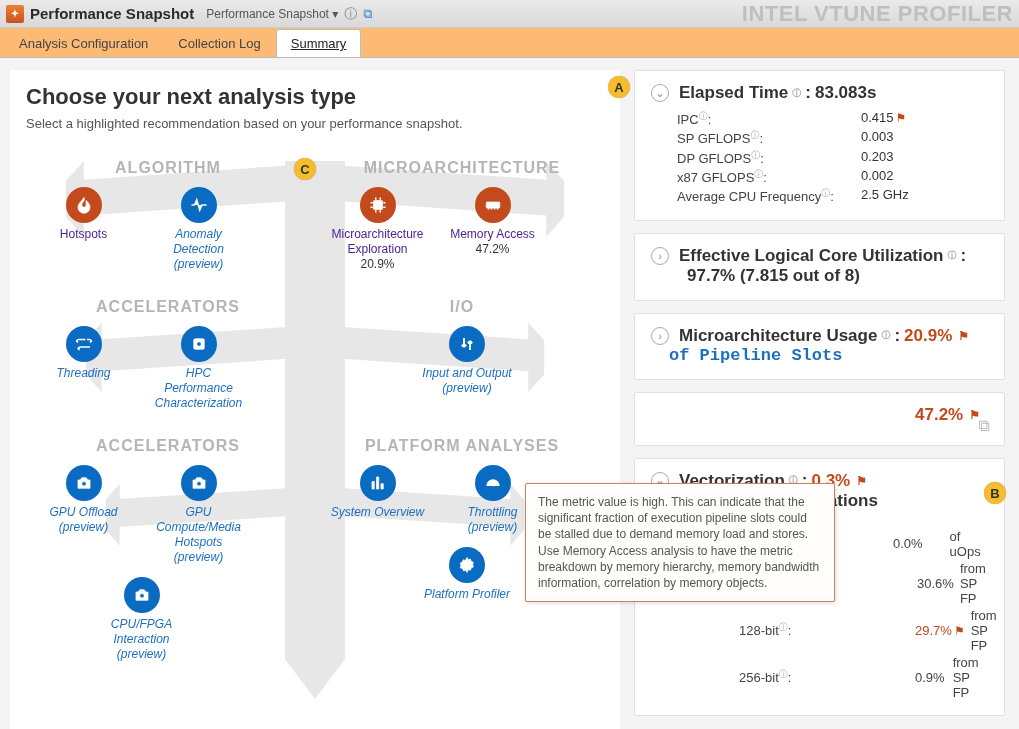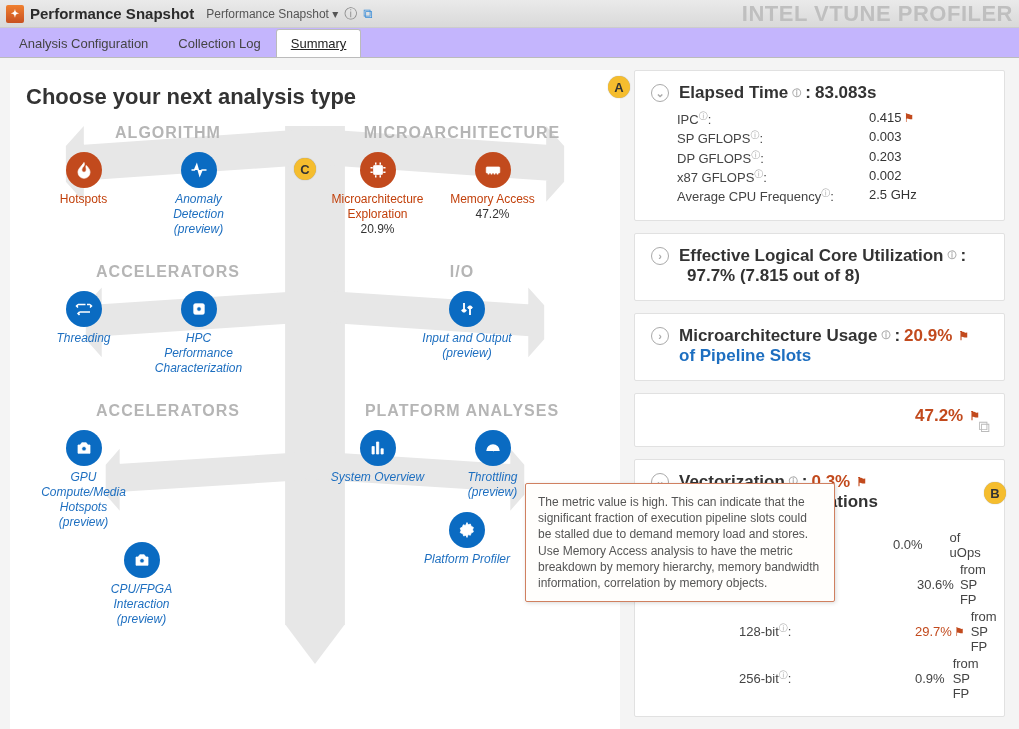--- a/index.html
+++ b/index.html
@@ -3,55 +3,55 @@
 <meta charset="utf-8">
 <style>
   * { box-sizing: border-box; margin: 0; padding: 0; }
   body { font-family: "Segoe UI", Arial, sans-serif; font-size: 13px; color: #333; background: #f5f5f5; width: 1019px; height: 729px; overflow: hidden; position: relative; }
   .topbar { height: 28px; background: linear-gradient(#eaeaea,#d9d9d9); display: flex; align-items: center; padding: 0 6px; gap: 6px; border-bottom: 1px solid #ccc; }
   .topbar .logo { width: 18px; height: 18px; background: linear-gradient(#f08030,#c85020); border-radius: 2px; display: flex; align-items: center; justify-content: center; color: #fff; font-size: 10px; font-weight: bold; }
   .topbar .title { font-weight: bold; font-size: 15px; color: #2b2b2b; }
   .topbar .subtitle { font-size: 12px; color: #555; margin-left: 6px; }
   .topbar .mini-icon { color: #888; font-size: 13px; cursor: pointer; }
   .topbar .brand { margin-left: auto; font-family: "Arial Narrow", Arial, sans-serif; font-weight: bold; font-size: 22px; letter-spacing: 0.5px; color: #bfbfbf; }
-  .tabs { height: 30px; background: #c4b5fd; display: flex; align-items: flex-end; padding-left: 4px; border-bottom: 1px solid #bbb; }
+  .tabs { height: 30px; background: #fdba74; display: flex; align-items: flex-end; padding-left: 4px; border-bottom: 1px solid #bbb; }
   .tab { padding: 6px 14px 6px 14px; font-size: 13px; color: #444; cursor: pointer; border: 1px solid transparent; border-bottom: none; }
   .tab.active { background: #fff; border-color: #bbb; border-top-left-radius: 3px; border-top-right-radius: 3px; color: #222; text-decoration: underline; }
   .content { display: flex; height: calc(100% - 58px); background: #f4f4f4; position: relative; }
   .left-panel { width: 610px; background: #fff; margin: 12px 0 0 10px; padding: 14px 16px; position: relative; overflow: hidden; }
   .left-panel h1 { font-size: 22px; font-weight: bold; color: #333; margin-bottom: 6px; }
   .left-panel .sub { font-size: 13px; color: #555; margin-bottom: 20px; }
   .groups { position: relative; }
   .bg-arrows { position: absolute; inset: 0; z-index: 0; pointer-events: none; }
   .group-title { font-size: 16px; font-weight: 600; color: #b5b5b5; letter-spacing: 1px; text-align: center; margin: 8px 0 10px; }
   .row2 { display: flex; gap: 10px; }
   .col { flex: 1; position: relative; z-index: 1; }
   .items-row { display: flex; gap: 20px; justify-content: flex-start; flex-wrap: wrap; margin-bottom: 18px; padding-left: 10px; }
   .item { width: 95px; text-align: center; font-size: 12px; line-height: 1.25; cursor: pointer; }
   .item .circ { width: 36px; height: 36px; border-radius: 50%; margin: 0 auto 4px; display: flex; align-items: center; justify-content: center; color: #fff; }
   .item .circ svg { width: 18px; height: 18px; fill: #fff; stroke: #fff; }
   .blue .circ { background: #0a6bc2; }
   .red .circ { background: #c24a1d; }
   .item.blue a { color: #1e6fc0; font-style: italic; }
-  .item.red a { color: #c2410c; }
+  .item.red a { color: #4c1d95; }
   .item a { text-decoration: none; display: block; }
   .item .val { color: #333; font-size: 12px; }
   .right-panel { flex: 1; padding: 12px 14px 0 14px; overflow-y: auto; }
   .card { background: #fff; border: 1px solid #e1e1e1; border-radius: 2px; margin-bottom: 12px; padding: 12px 16px 14px 16px; }
   .card h2 { font-size: 17px; font-weight: bold; color: #333; display: flex; align-items: center; flex-wrap: wrap; gap: 4px; }
   .chev { width: 18px; height: 18px; border: 1.5px solid #aaa; border-radius: 50%; display: inline-flex; align-items: center; justify-content: center; color: #aaa; font-size: 11px; margin-right: 6px; flex-shrink: 0; }
   .chev.small { width:14px;height:14px;font-size:9px;border-width:1px;margin-right:4px;}
   .sup { color: #aaa; font-size: 9px; vertical-align: super; }
   .highlight-red { color: #c24a1d; }
   .flag { color: #c24a1d; font-size: 12px; margin-left: 2px; }
   .metrics { margin: 6px 0 0 26px; font-size: 13px; }
-  .metric-row { display: flex; gap: 12px; padding: 1px 0; }
+  .metric-row { display: flex; gap: 4px; padding: 1px 0; }
   .metric-row .k { width: 180px; color: #444; }
   .metric-row .v { width: 70px; color: #333; }
-  .sub-link { color: #1e6fc0; font-size: 17px; font-weight: bold; margin-left: 28px; }
+  .sub-link { color: #1e6fc0; font-size: 17px; font-weight: bold; margin-left: 18px; font-family: Liberation Mono, monospace; }
   .vec-list { margin-left: 26px; font-size: 13px; color: #444; }
   .vec-row { display: flex; align-items: center; gap: 6px; padding: 1px 0; }
   .vec-row .k { flex: 0 0 170px; }
   .vec-row .v { width: 60px; text-align: left; }
   .vec-row .u { color: #444; }
   .link-blue { color: #1e6fc0; }
   .indent1 { padding-left: 16px; }
   .indent2 { padding-left: 40px; }
   .indent3 { padding-left: 62px; }
   .tooltip { position: absolute; left: 525px; top: 425px; width: 310px; background: #fffefc; border: 1px solid #d08060; border-radius: 2px; padding: 10px 12px; font-size: 12px; color: #555; line-height: 1.35; z-index: 20; box-shadow: 1px 1px 4px rgba(0,0,0,.15); }
@@ -73,20 +73,21 @@
 <div class="tabs">
   <div class="tab">Analysis Configuration</div>
   <div class="tab">Collection Log</div>
   <div class="tab active">Summary</div>
 </div>
 
 <div class="content">
 
   <div class="left-panel">
     <h1>Choose your next analysis type</h1>
+    <div class="sub">Select a highlighted recommendation based on your performance snapshot.</div>
 
     <div class="groups">
       <svg class="bg-arrows" viewBox="0 0 580 560" preserveAspectRatio="none">
         <g fill="#e7e7e7">
           <path d="M260 10 h60 v500 l-30 40 l-30 -40 z"></path>
           <path d="M40 30 l260 -18 v36 l-260 18 z M40 30 l18 -20 v76 l-18 -20 z"></path>
           <path d="M540 30 l-260 -18 v36 l260 18 z M540 30 l-18 -20 v76 l18 -20 z"></path>
           <path d="M60 190 l240 -16 v32 l-240 16 z M60 190 l16 -18 v70 l-16 -18 z"></path>
           <path d="M520 190 l-240 -16 v32 l240 16 z M520 190 l-16 -18 v70 l16 -18 z"></path>
           <path d="M80 350 l220 -14 v28 l-220 14 z M80 350 l14 -16 v62 l-14 -16 z"></path>
@@ -185,20 +186,29 @@
         <div class="col">
           <div class="group-title">ACCELERATORS</div>
           <div class="items-row">
             <div class="item blue">
               <div class="circ">
                   <svg viewBox="0 0 24 24">
                     <path d="M4 8h3l2-3h6l2 3h3v11H4z"></path>
                     <circle cx="12" cy="13" r="3" fill="#0a6bc2"></circle>
                   </svg>
                 </div>
+              <a>GPU Offload (preview)</a>
+            </div>
+            <div class="item blue">
+              <div class="circ">
+                  <svg viewBox="0 0 24 24">
+                    <path d="M4 8h3l2-3h6l2 3h3v11H4z"></path>
+                    <circle cx="12" cy="13" r="3" fill="#0a6bc2"></circle>
+                  </svg>
+                </div>
               <a>GPU Compute/Media Hotspots (preview)</a>
             </div>
           </div>
           <div class="items-row" style="padding-left:68px; margin-top:-6px;">
             <div class="item blue">
               <div class="circ">
                   <svg viewBox="0 0 24 24">
                     <path d="M4 8h3l2-3h6l2 3h3v11H4z"></path>
                     <circle cx="12" cy="13" r="3" fill="#0a6bc2"></circle>
                   </svg>

